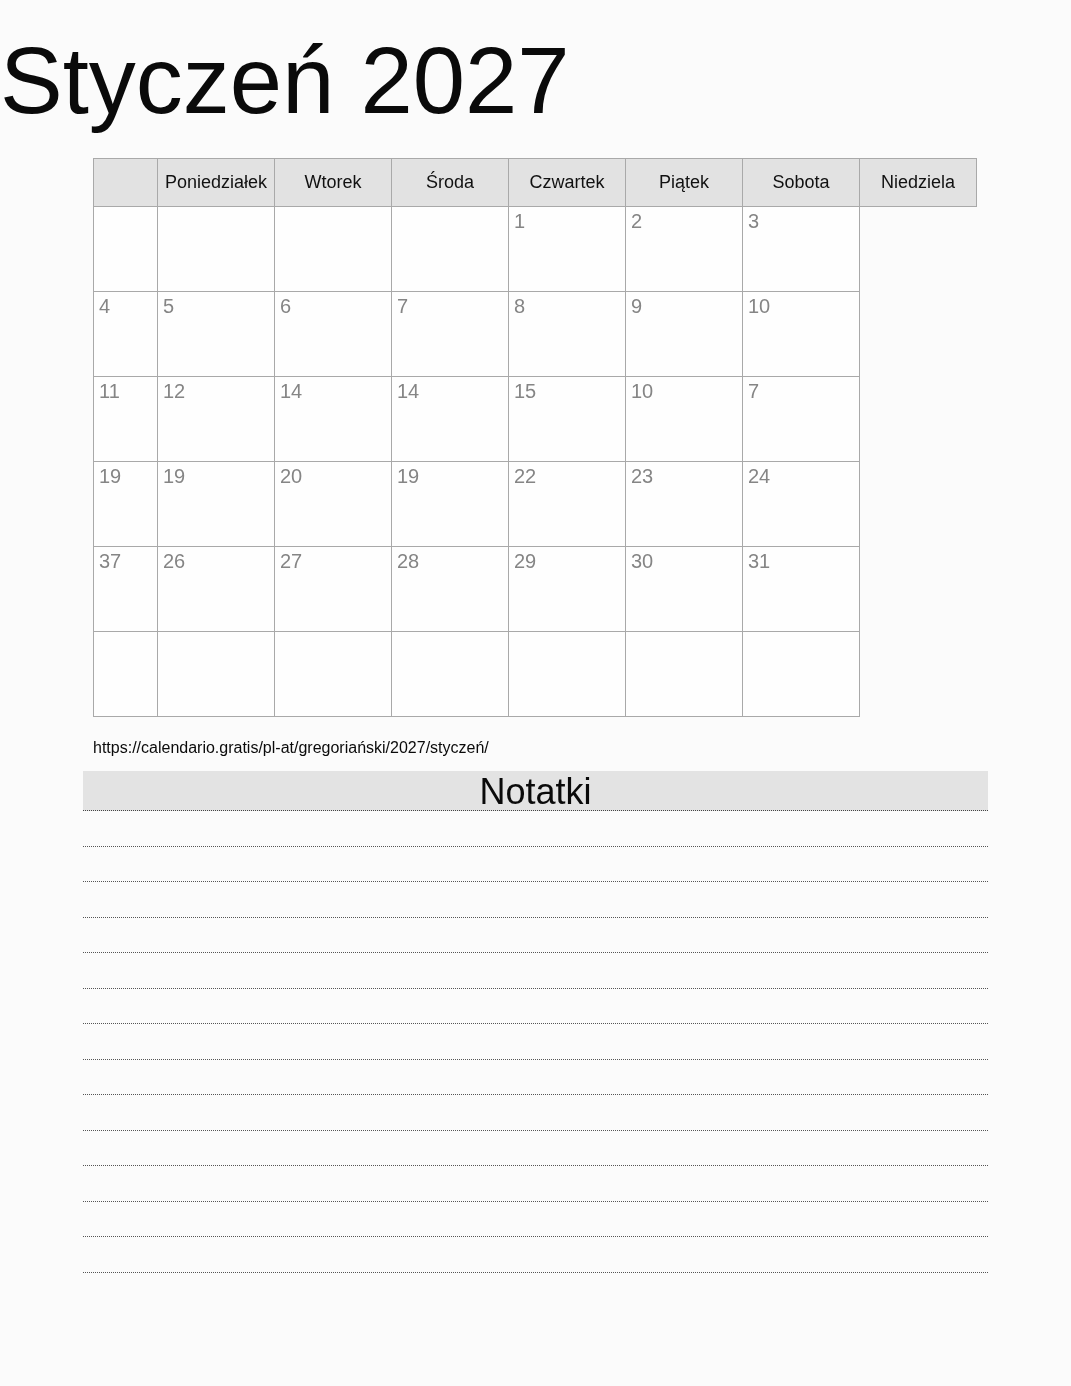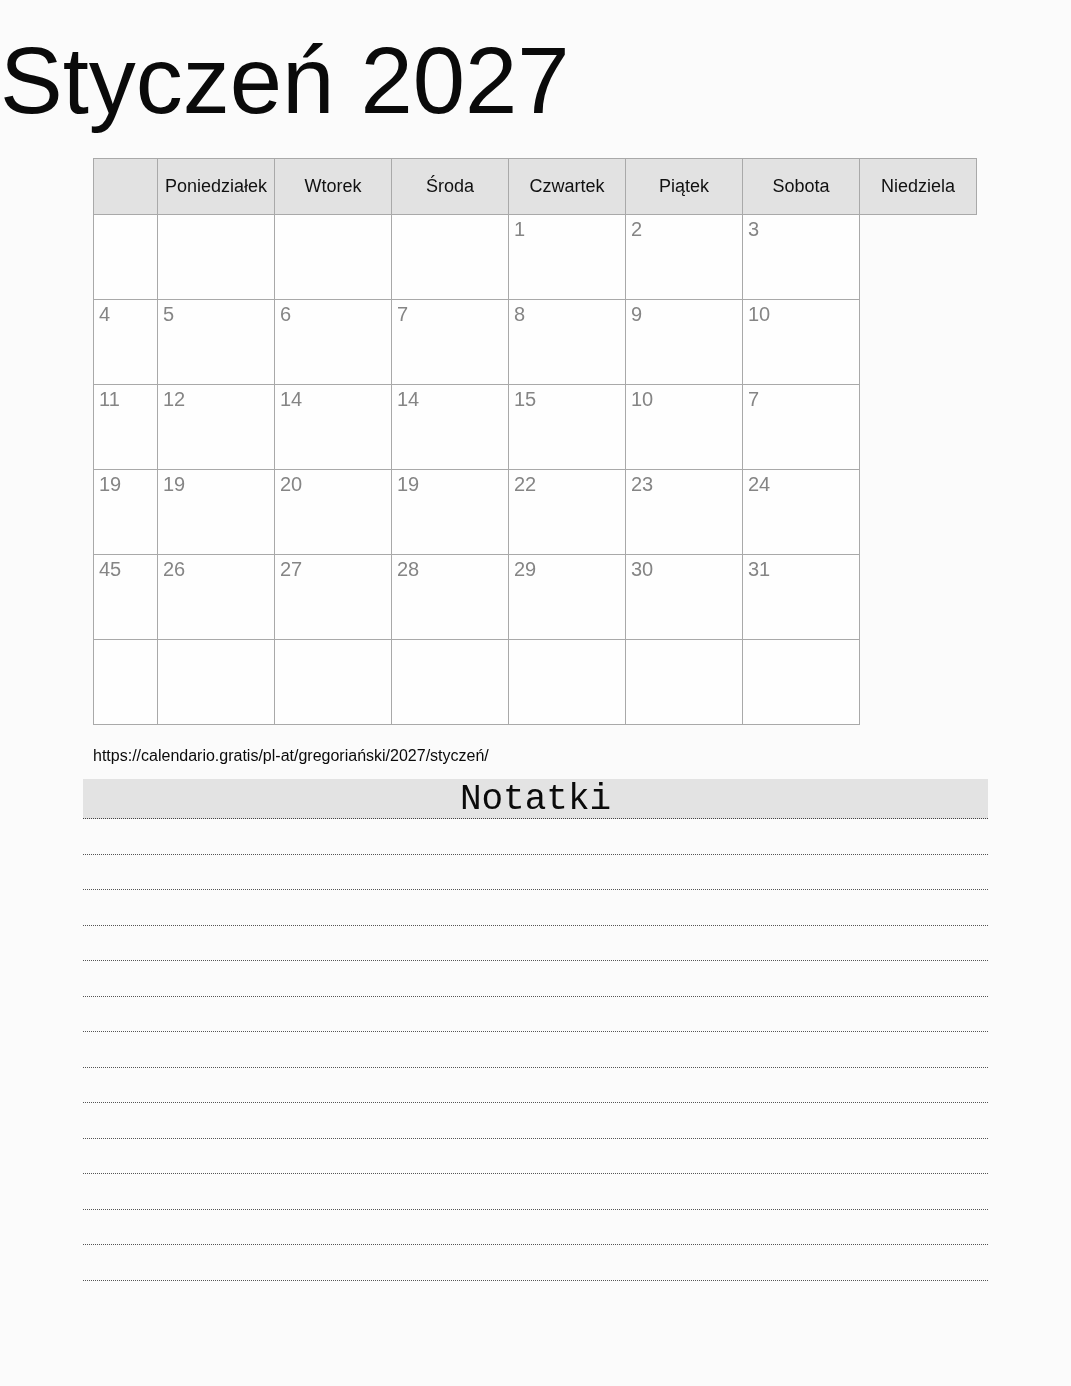--- a/index.html
+++ b/index.html
@@ -30,21 +30,21 @@
     table-layout: fixed;
   }
   table.calendar td, table.calendar th {
     border: 1px solid #a9a9a9;
   }
   .month-sidebar {
     width: 64px;
     background: #e2e2e2;
   }
   th.weekday {
-    height: 56px;
+    height: 48px;
     background: #e2e2e2;
     font-size: 18px;
     font-weight: normal;
     text-align: center;
     vertical-align: middle;
     color: #111;
     width: 117px;
   }
   td.day-cell {
     height: 85px;
@@ -65,21 +65,20 @@
     margin: 13px 83px 0 83px;
     height: 40px;
     background: #e3e3e3;
     border-bottom: 1px dotted #444;
     text-align: center;
   }
   .notes-title {
     font-size: 36px;
     line-height: 41px;
     color: #0a0a0a;
-    font-family: Liberation Mono, monospace;
   }
   .notes-area {
     margin: 0 83px;
   }
   .note-line {
     height: 35.5px;
     border-bottom: 1px dotted #555;
   }
 </style>
 </head>
@@ -133,21 +132,21 @@
       <tr>
         <td class="day-cell">19</td>
         <td class="day-cell">19</td>
         <td class="day-cell">20</td>
         <td class="day-cell">19</td>
         <td class="day-cell">22</td>
         <td class="day-cell">23</td>
         <td class="day-cell">24</td>
       </tr>
       <tr>
-        <td class="day-cell">45</td>
+        <td class="day-cell">37</td>
         <td class="day-cell">26</td>
         <td class="day-cell">27</td>
         <td class="day-cell">28</td>
         <td class="day-cell">29</td>
         <td class="day-cell">30</td>
         <td class="day-cell">31</td>
       </tr>
       <tr>
         <td class="day-cell"></td>
         <td class="day-cell"></td>

